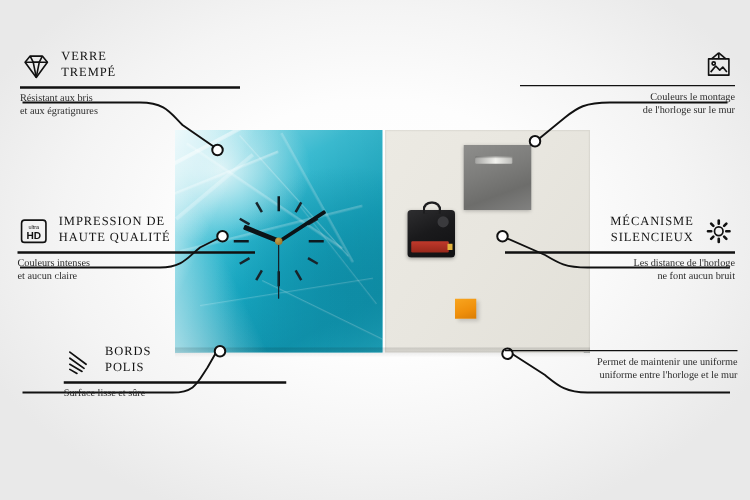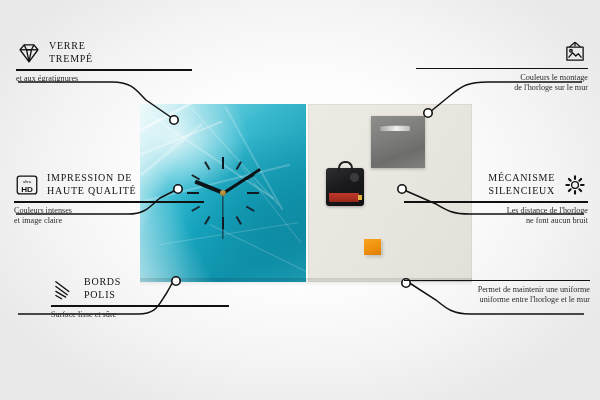--- a/index.html
+++ b/index.html
@@ -264,40 +264,41 @@
             <path d="M13,10 L19,10"></path>
           </g>
         </svg>
       </span>
       <span>
         <span class="co-title" style="display:block">VERRE</span>
         <span class="co-title" style="display:block">TREMPÉ</span>
       </span>
     </div>
     <div class="co-rule"></div>
+    <div class="co-desc">Résistant aux bris</div>
     <div class="co-desc">et aux égratignures</div>
   </div>
 
   <div class="callout co-left" id="c-impression">
     <div class="co-head">
       <span class="ico">
         <svg viewBox="0 0 32 28">
           <rect x="4" y="3" width="24" height="22" rx="3" fill="none" stroke="#111" stroke-width="1.6"></rect>
           <text x="16" y="12" text-anchor="middle" font-family="Liberation Sans, sans-serif" font-size="5.4" fill="#111">ultra</text>
           <text x="16" y="22" text-anchor="middle" font-family="Liberation Sans, sans-serif" font-size="10" font-weight="bold" fill="#111">HD</text>
         </svg>
       </span>
       <span>
         <span class="co-title" style="display:block">IMPRESSION DE</span>
         <span class="co-title" style="display:block">HAUTE QUALITÉ</span>
       </span>
     </div>
     <div class="co-rule"></div>
     <div class="co-desc">Couleurs intenses</div>
-    <div class="co-desc">et image claire</div>
+    <div class="co-desc">et aucun claire</div>
   </div>
 
   <div class="callout co-left" id="c-bords">
     <div class="co-head">
       <span class="ico">
         <svg viewBox="0 0 32 28">
           <g stroke="#111" stroke-width="1.7" stroke-linecap="round">
             <path d="M6,5 L22,17"></path>
             <path d="M6,11 L20,21"></path>
             <path d="M6,17 L18,24"></path>

